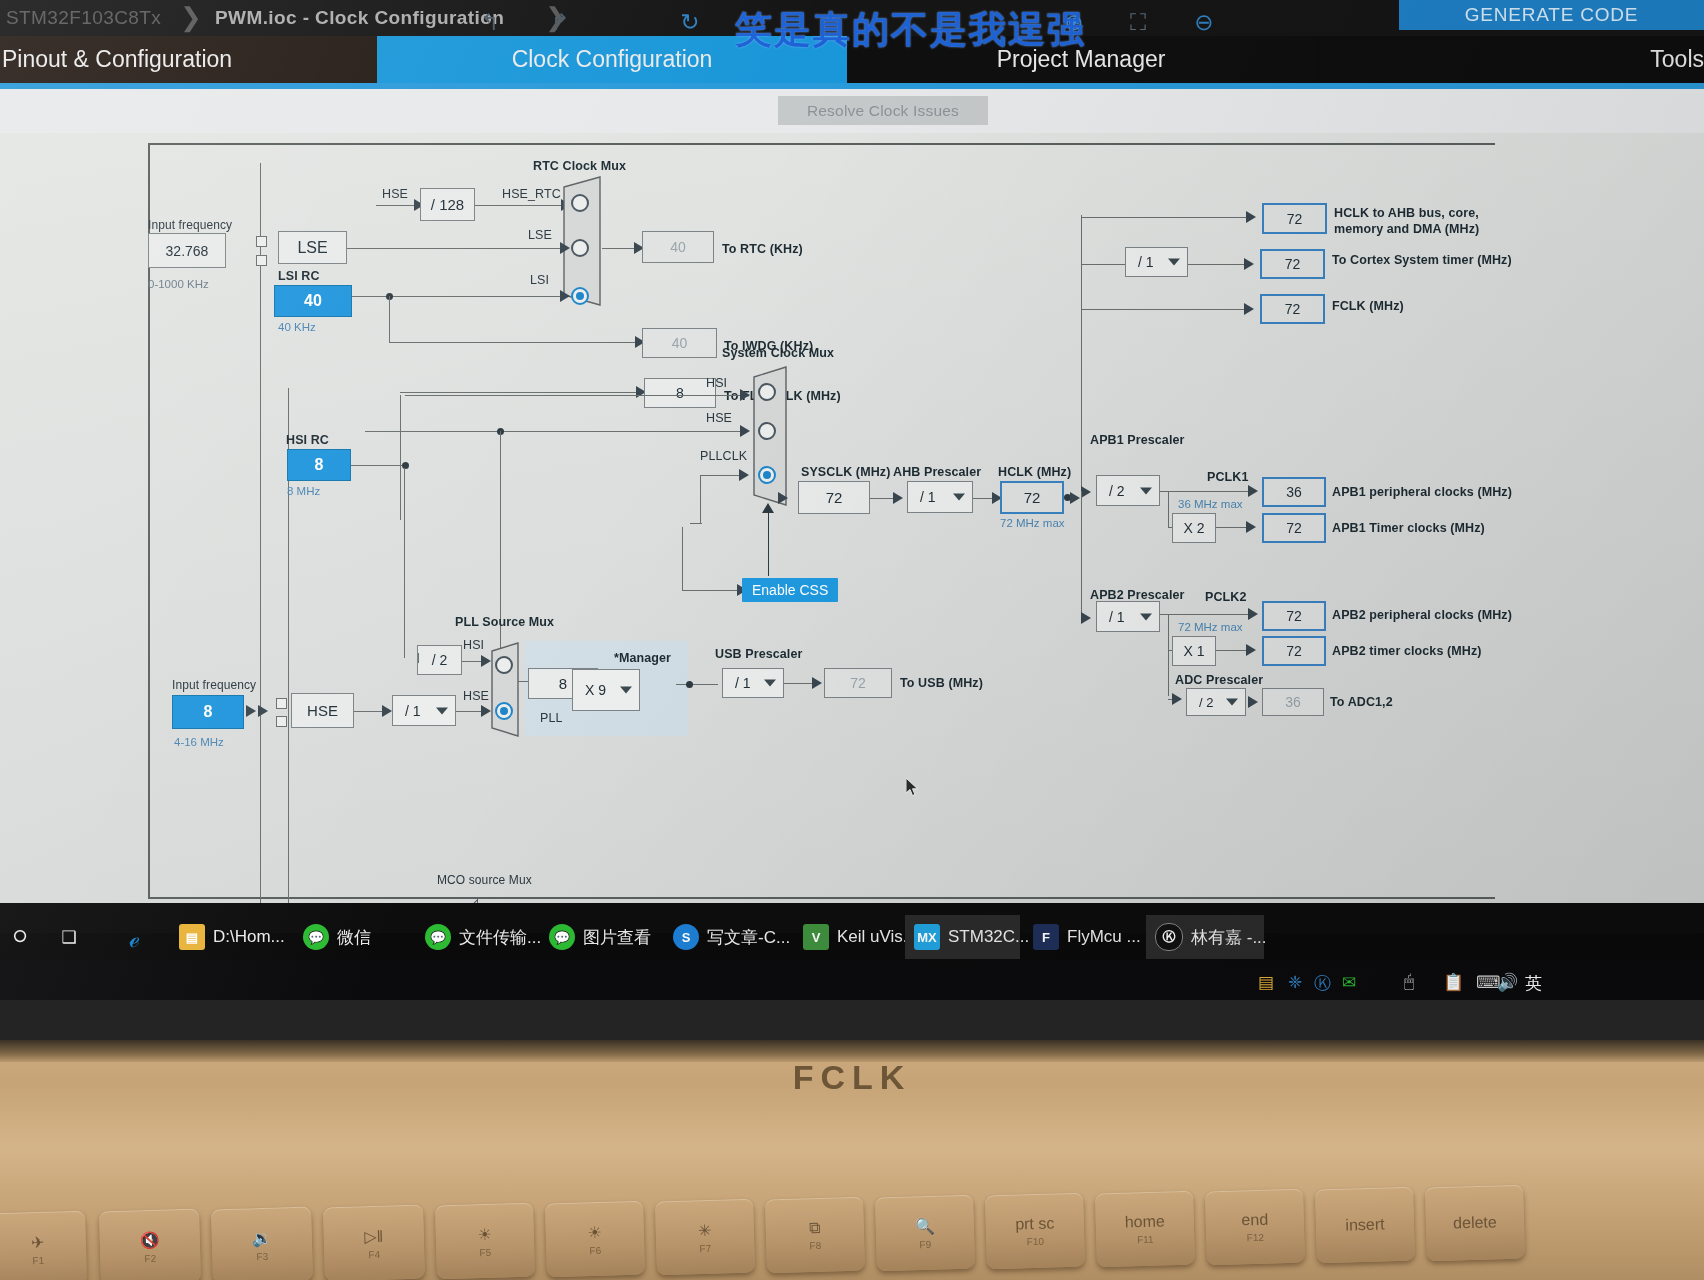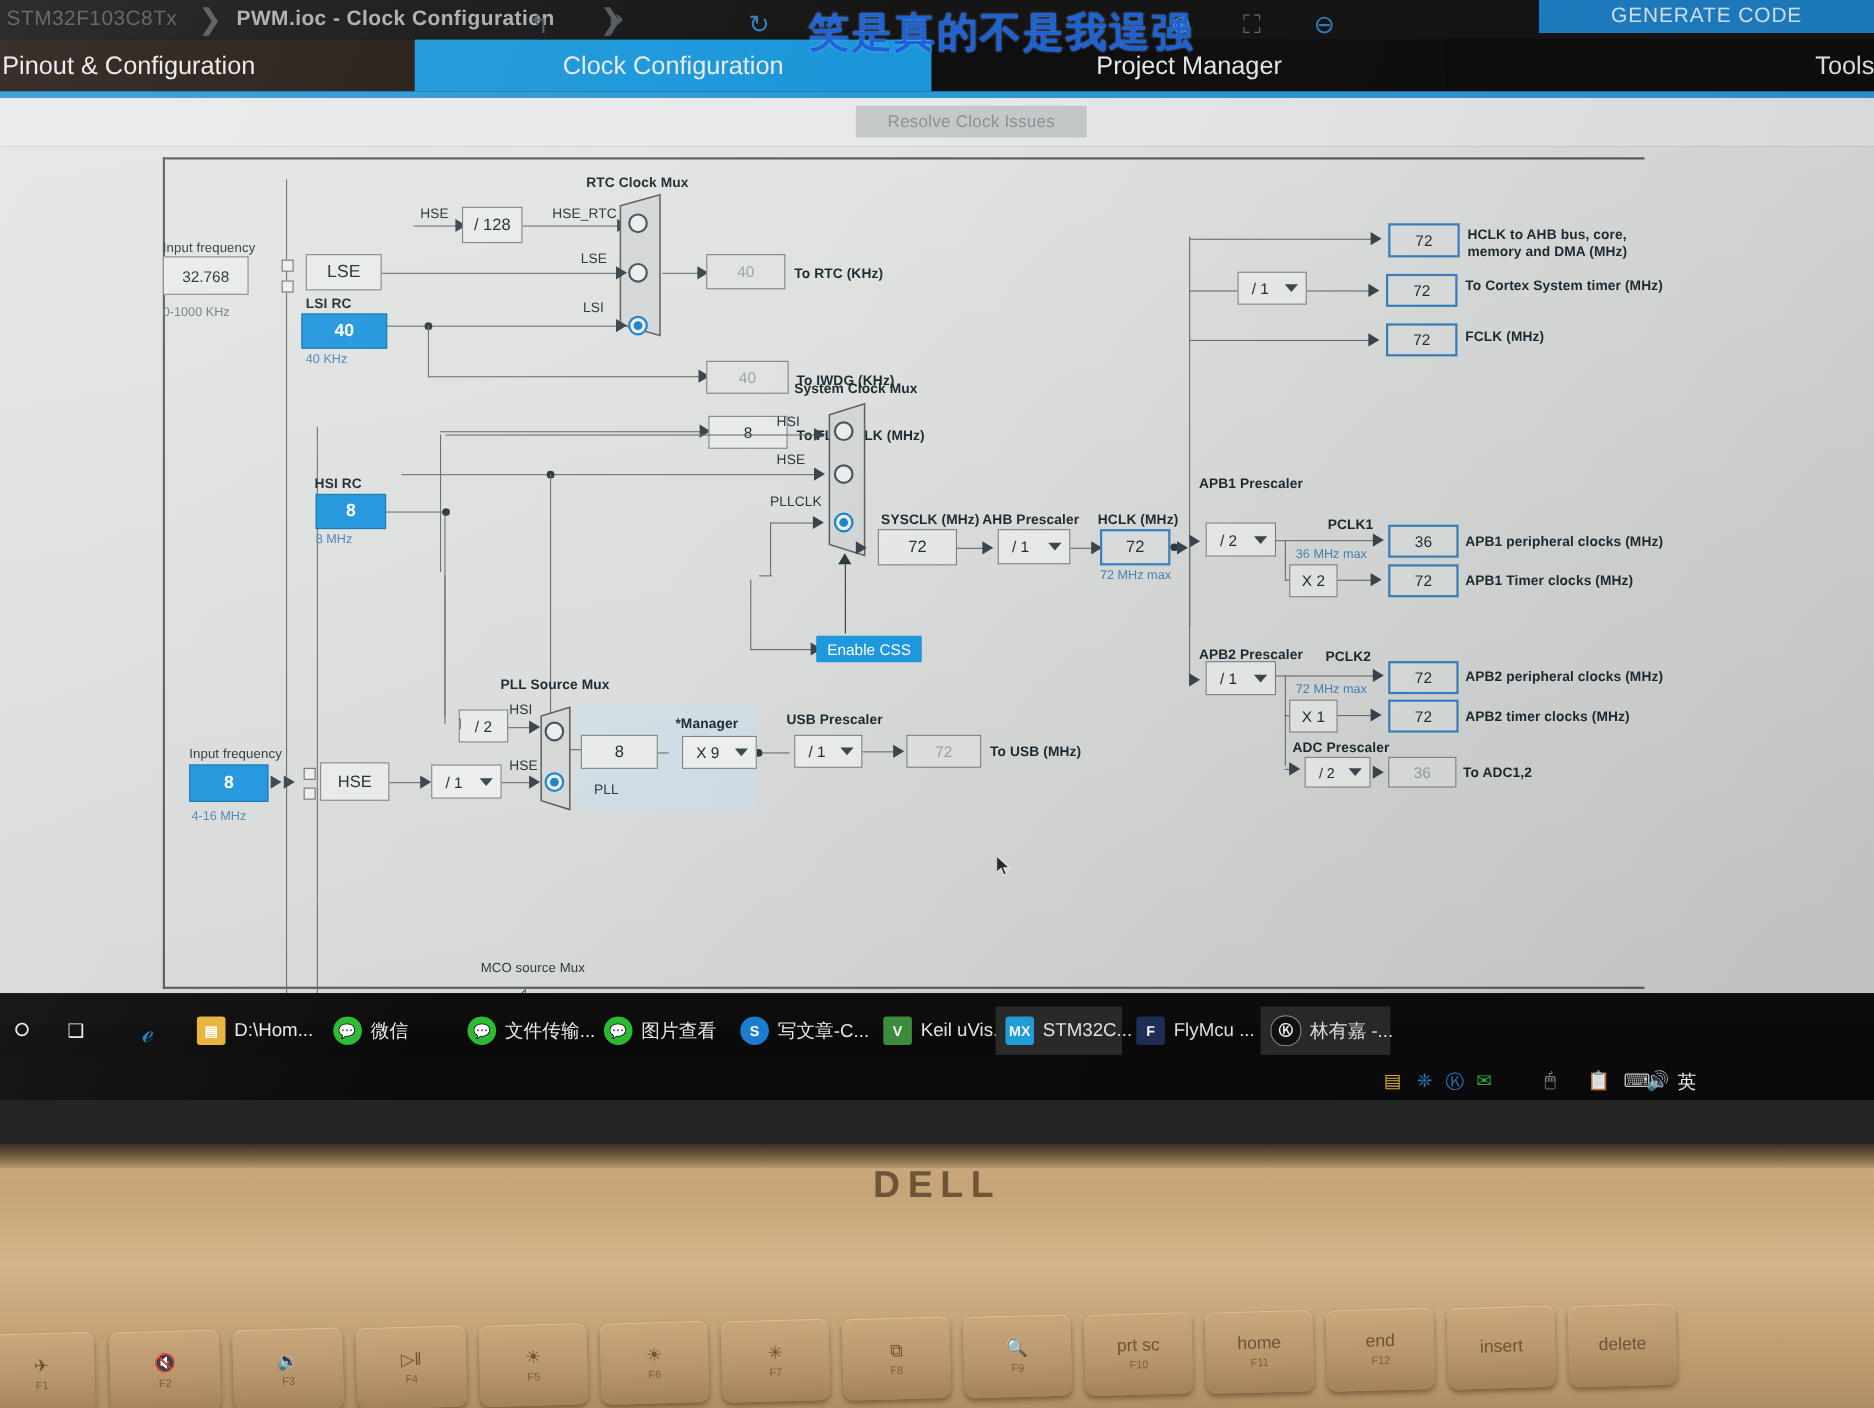--- a/index.html
+++ b/index.html
@@ -368,21 +368,21 @@
         <div class="arrow" style="left:481px;top:572px"></div>
         <div class="radio on" style="left:495px;top:569px"></div>
         <div class="vline" style="left:418px;top:520px;height:10px"></div>
 
         <div class="pllwrap" style="left:525px;top:508px;width:163px;height:95px"></div>
         <div class="lbl norm" style="left:540px;top:578px;z-index:3">PLL</div>
         <div class="hline" style="left:518px;top:548px;width:12px"></div>
         <div class="box" style="left:528px;top:535px;width:70px;height:31px;font-size:15px;z-index:3">8</div>
         <div class="hline" style="left:598px;top:551px;width:10px"></div>
         <div class="lbl" style="left:614px;top:518px;z-index:3">*Manager</div>
-        <div class="sel" style="left:620px;top:536px;width:68px;height:30px;z-index:3">
+        <div class="sel" style="left:572px;top:536px;width:68px;height:42px;z-index:3">
           <span>X 9</span>
           <i class="cv"></i>
         </div>
         <div class="hline" style="left:676px;top:551px;width:42px"></div>
         <div class="dot" style="left:686px;top:548px"></div>
 
         <div class="lbl" style="left:715px;top:514px">USB Prescaler</div>
         <div class="sel" style="left:722px;top:535px;width:62px;height:30px">
           <span>/ 1</span>
           <i class="cv"></i>
@@ -458,21 +458,21 @@
       <span class="tbico" style="background:#111;border:1px solid #888;border-radius:13px">Ⓚ</span>
       <span>林有嘉 -...</span>
     </div>
 
     <div class="wm2">CSDN @带泪怎笑</div>
   </div>
 
   <div class="bezelbot"></div>
   <div class="deck"></div>
   <div class="hinge"></div>
-  <div class="dell">DELL</div>
+  <div class="dell">FCLK</div>
 
   <div class="key" style="left:-10px;width:96px;top:1212px">
     <span>✈</span>
     <span class="fn">F1</span>
   </div>
   <div class="key" style="left:100px;width:100px;top:1210px">
     <span>🔇</span>
     <span class="fn">F2</span>
   </div>
   <div class="key" style="left:212px;width:100px;top:1208px">

